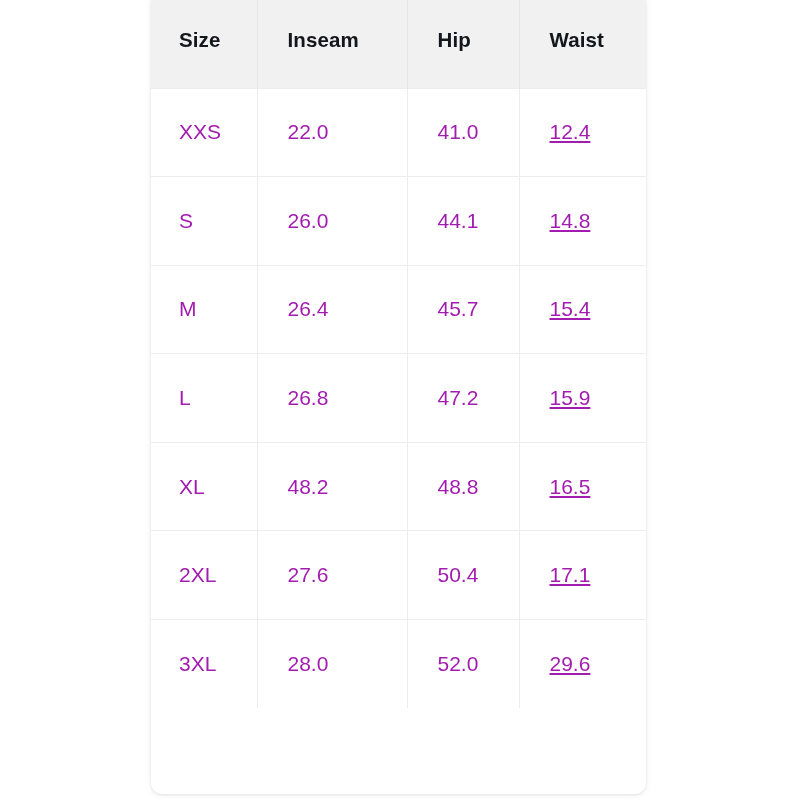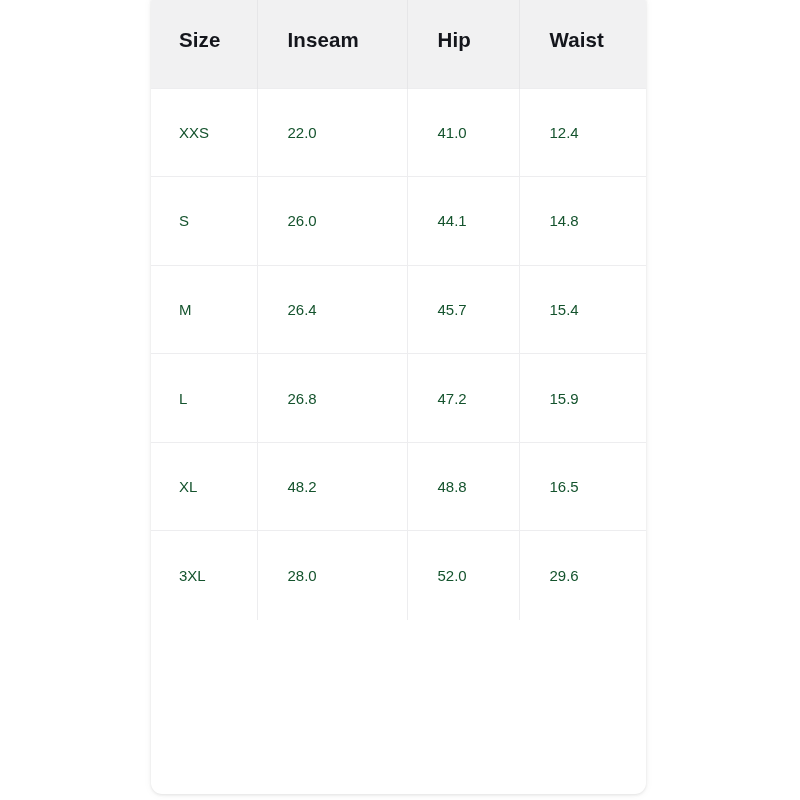--- a/index.html
+++ b/index.html
@@ -65,29 +65,30 @@
   }
   thead th:last-child {
     border-right: none;
   }
 
   tbody td {
     height: 88.6px;
     padding: 0 0 0 28px;
     text-align: left;
     vertical-align: middle;
-    font-size: 15px;
+    font-size: 21px;
     font-weight: normal;
-    color: #14532d;
+    color: #a21caf;
     border-top: 1px solid #ededef;
     border-right: 1px solid #ededef;
     box-sizing: border-box;
   }
   tbody td:last-child {
     border-right: none;
+    text-decoration: underline;
   }
 
   
   tbody td.num,
   thead th.num {
     padding-left: 30px;
   }
 </style>
 </head>
 <body>
@@ -134,20 +135,26 @@
           <td class="num">47.2</td>
           <td class="num">15.9</td>
         </tr>
         <tr>
           <td>XL</td>
           <td class="num">48.2</td>
           <td class="num">48.8</td>
           <td class="num">16.5</td>
         </tr>
         <tr>
+          <td>2XL</td>
+          <td class="num">27.6</td>
+          <td class="num">50.4</td>
+          <td class="num">17.1</td>
+        </tr>
+        <tr>
           <td>3XL</td>
           <td class="num">28.0</td>
           <td class="num">52.0</td>
           <td class="num">29.6</td>
         </tr>
       </tbody>
     </table>
   </div>
 </div>
 

